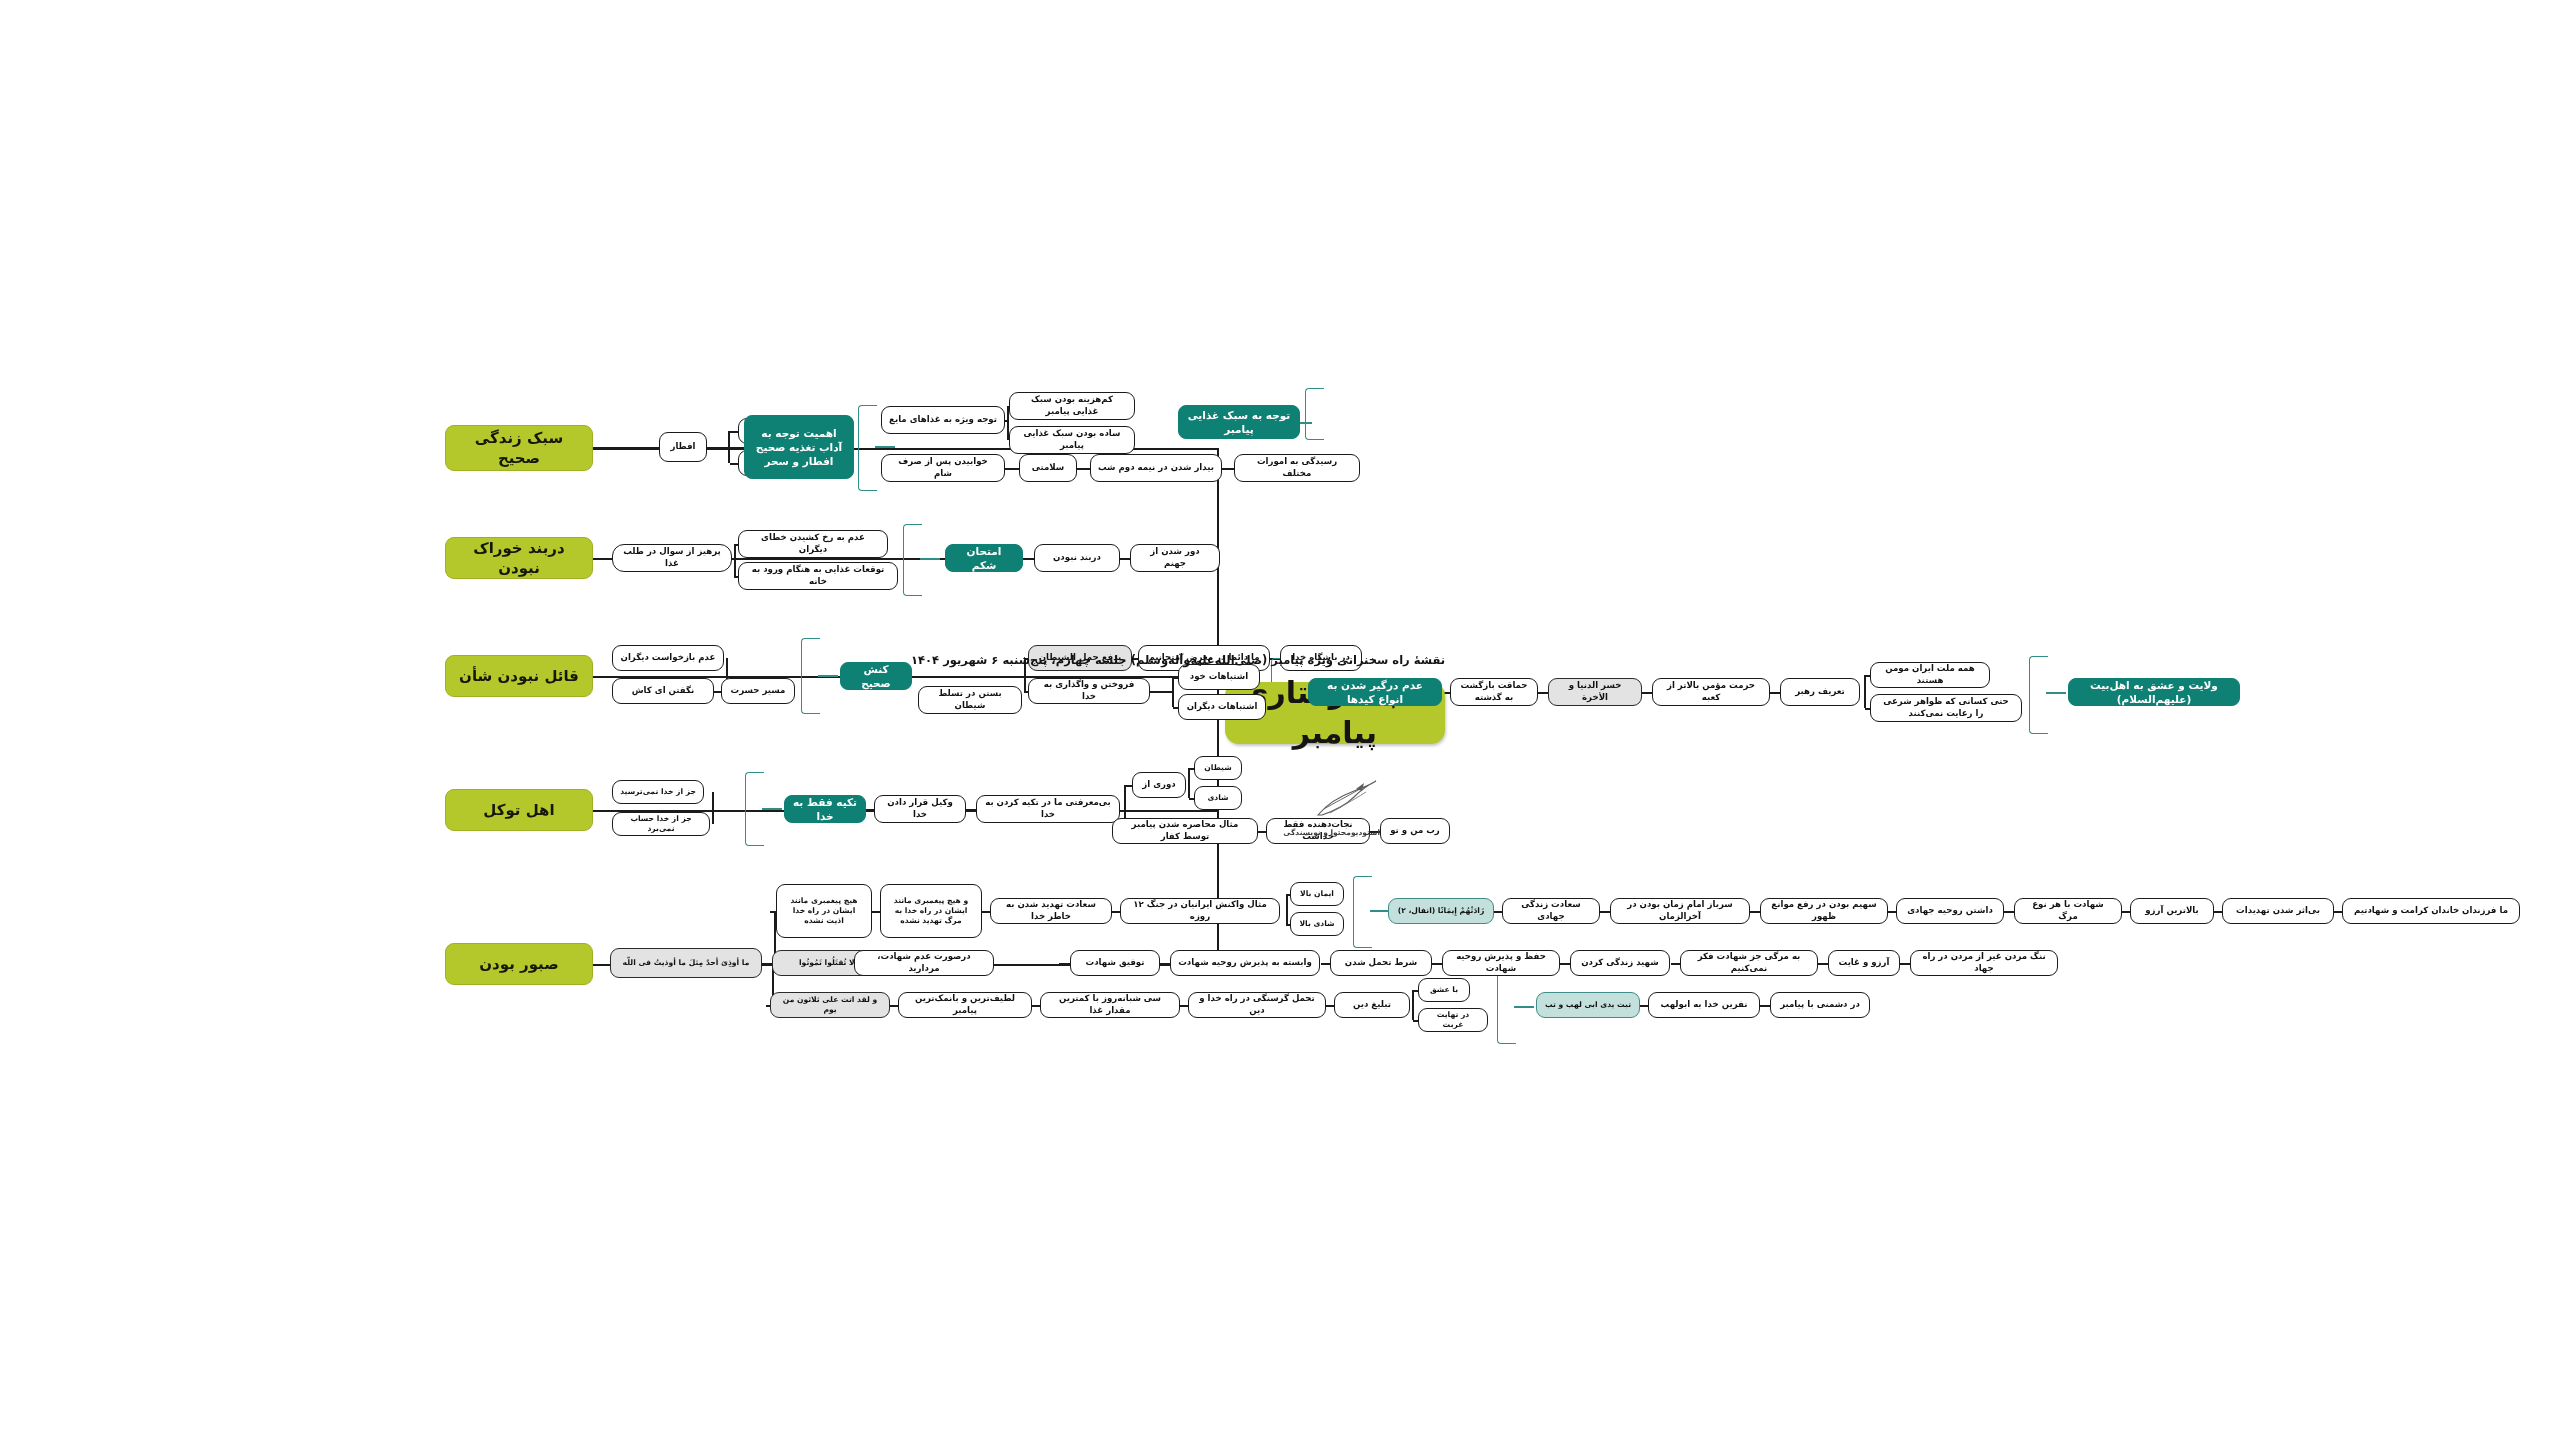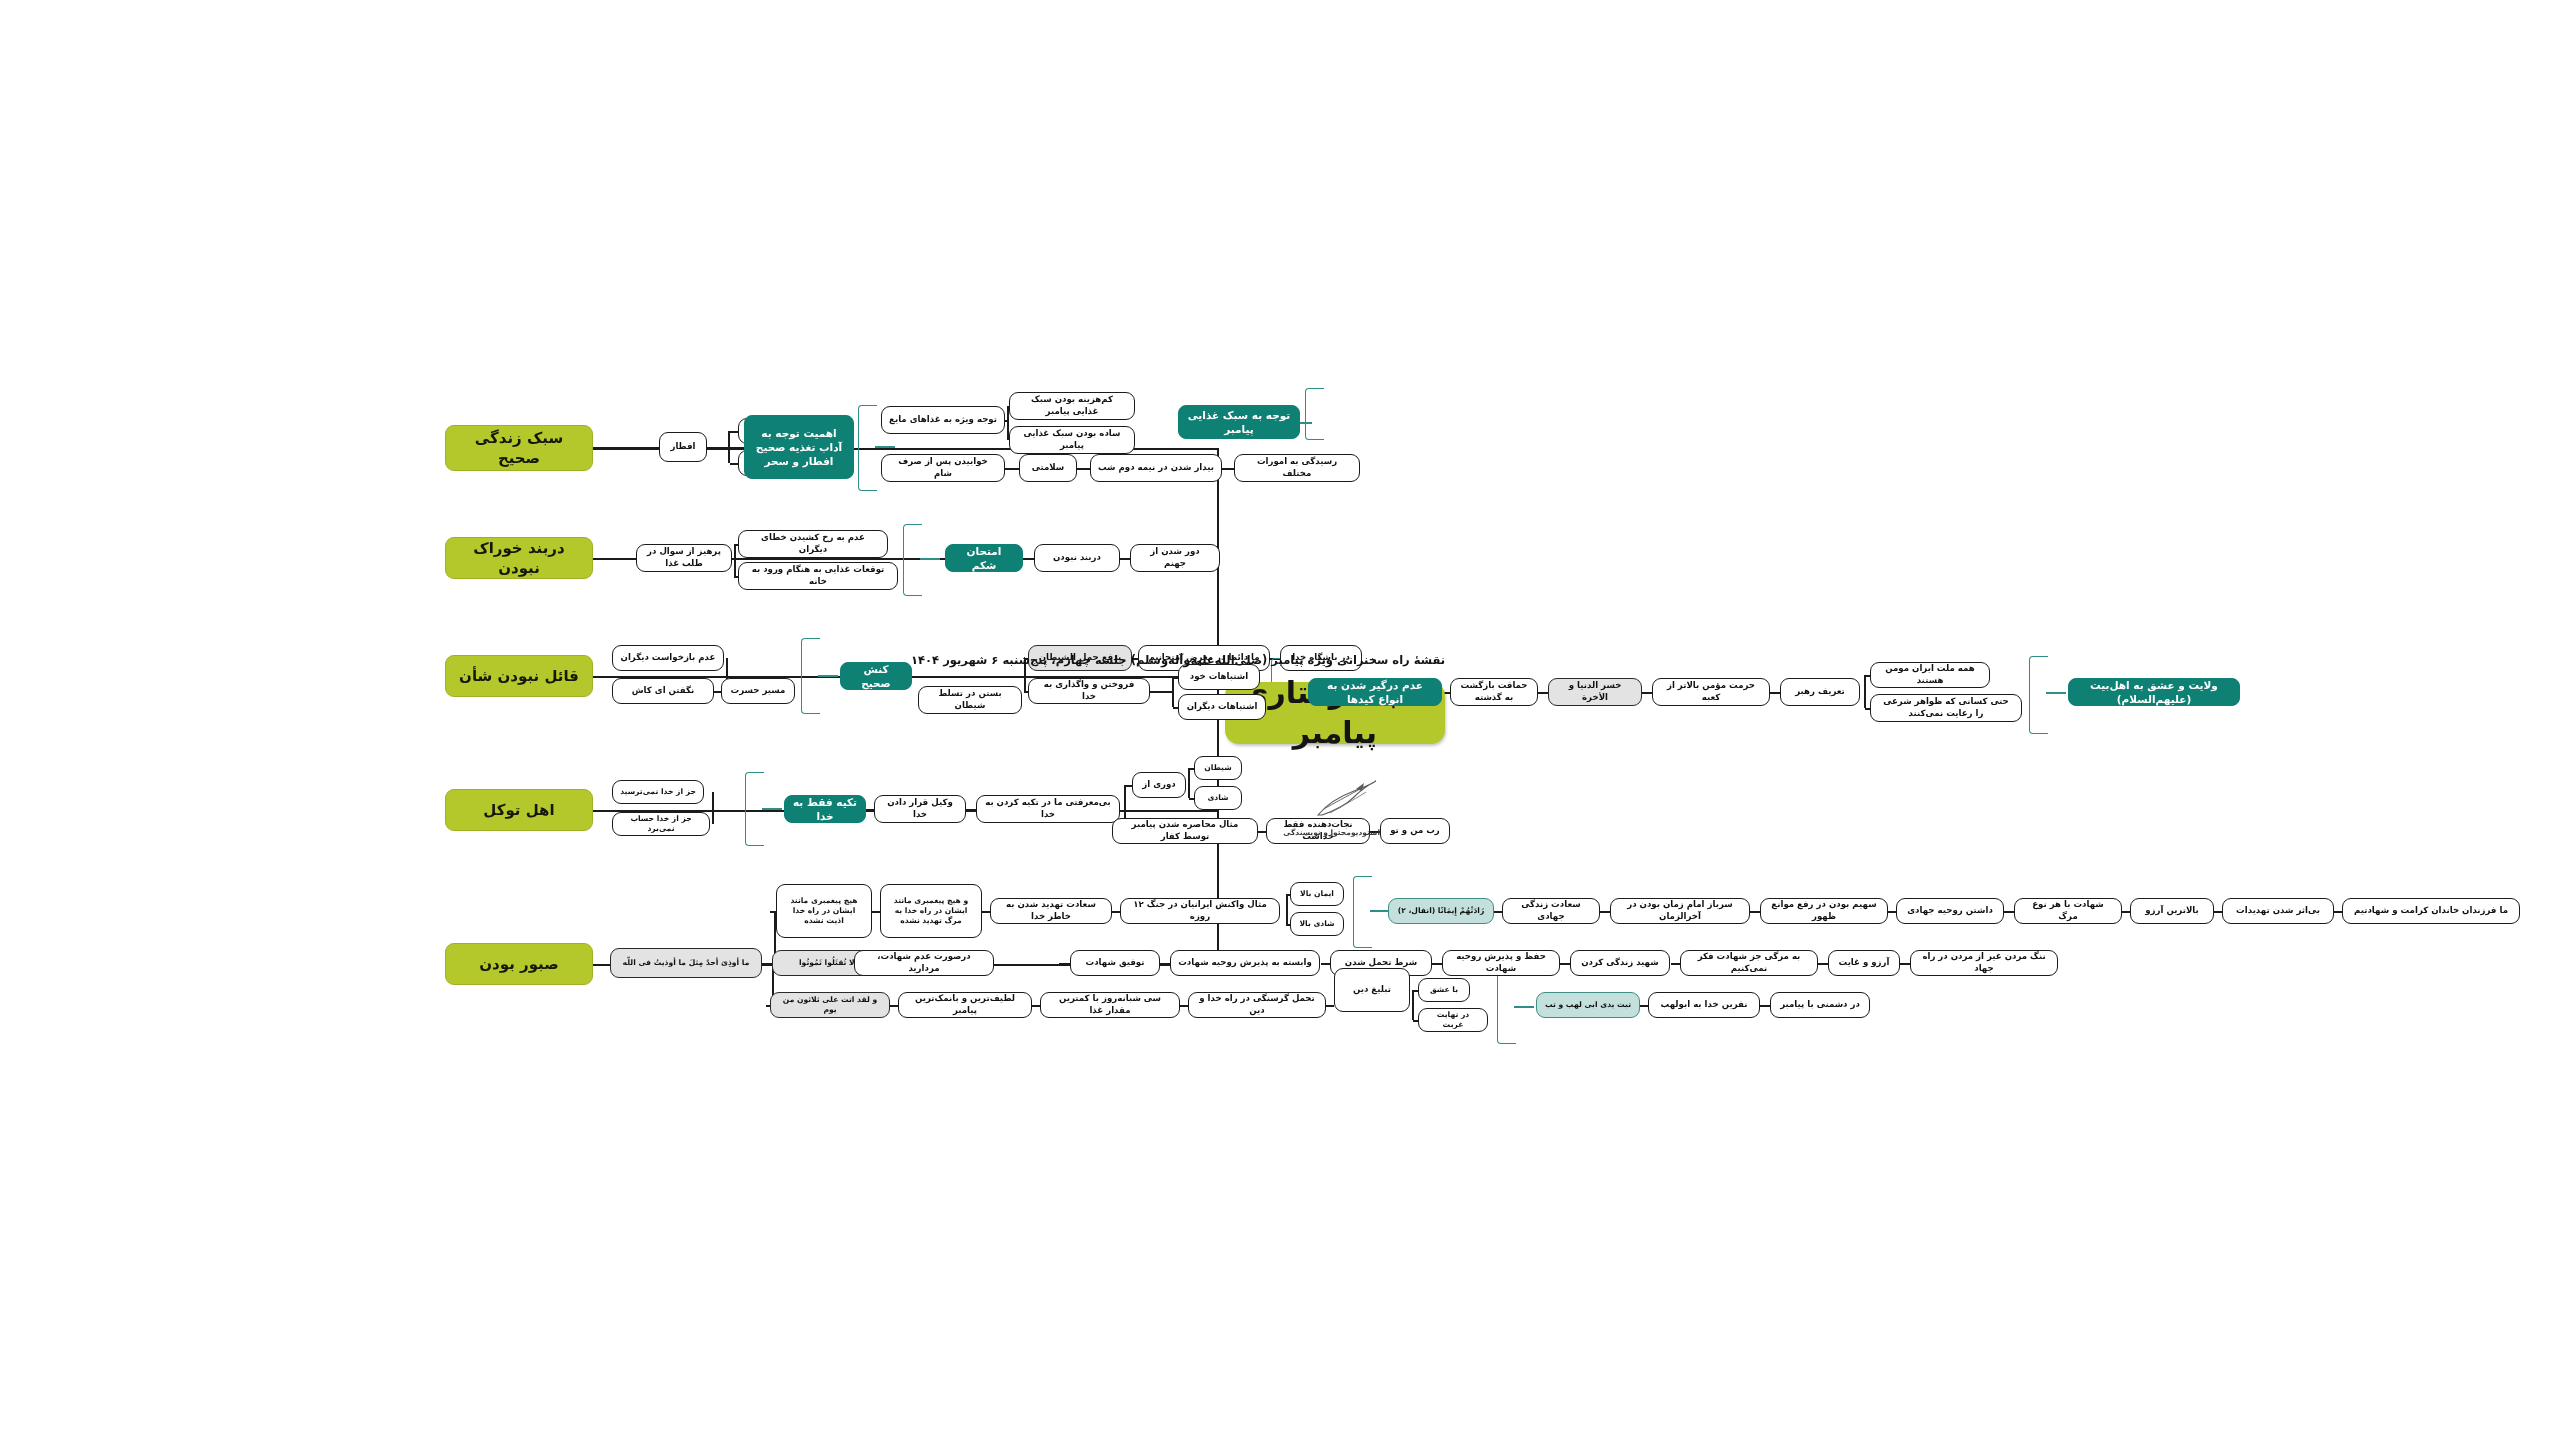--- a/index.html
+++ b/index.html
@@ -135,21 +135,21 @@
     <span>توجه به سبک غذایی پیامبر</span>
   </div>
   <div class="brk" style="right:1236px;top:388px;width:18px;height:50px;"></div>
   <div class="tl tlh" style="right:1248px;top:422px;width:14px;"></div>
 
   <div class="node l1" style="right:1967px;top:537px;width:148px;height:42px;">
     <span>دربند خوراک نبودن</span>
   </div>
   <div class="ln lnh" style="right:1341px;top:558px;width:626px;"></div>
 
-  <div class="node sm" style="right:1828px;top:544px;width:96px;height:28px;">
+  <div class="node sm" style="right:1828px;top:544px;width:120px;height:28px;border-radius:12px;">
     <span>پرهیز از سوال در طلب غذا</span>
   </div>
   <div class="ln lnh" style="right:1948px;top:558px;width:19px;"></div>
 
   <div class="node sm" style="right:1672px;top:530px;width:150px;height:28px;">
     <span>عدم به رخ کشیدن خطای دیگران</span>
   </div>
   <div class="node sm" style="right:1662px;top:562px;width:160px;height:28px;">
     <span>توقعات غذایی به هنگام ورود به خانه</span>
   </div>
@@ -485,21 +485,21 @@
   <div class="node sm" style="right:1380px;top:992px;width:140px;height:26px;">
     <span>سی شبانه‌روز با کمترین مقدار غذا</span>
   </div>
   <div class="ln lnh" style="right:1520px;top:1005px;width:9px;"></div>
 
   <div class="node sm" style="right:1234px;top:992px;width:138px;height:26px;">
     <span>تحمل گرسنگی در راه خدا و دین</span>
   </div>
   <div class="ln lnh" style="right:1372px;top:1005px;width:9px;"></div>
 
-  <div class="node sm" style="right:1150px;top:968px;width:76px;height:44px;">
+  <div class="node sm" style="right:1150px;top:992px;width:76px;height:26px;">
     <span>تبلیغ دین</span>
   </div>
   <div class="ln lnh" style="right:1226px;top:1005px;width:9px;"></div>
 
   <div class="node xs" style="right:1090px;top:978px;width:52px;height:24px;">
     <span>با عشق</span>
   </div>
   <div class="node xs" style="right:1072px;top:1008px;width:70px;height:24px;">
     <span>در نهایت غربت</span>
   </div>

